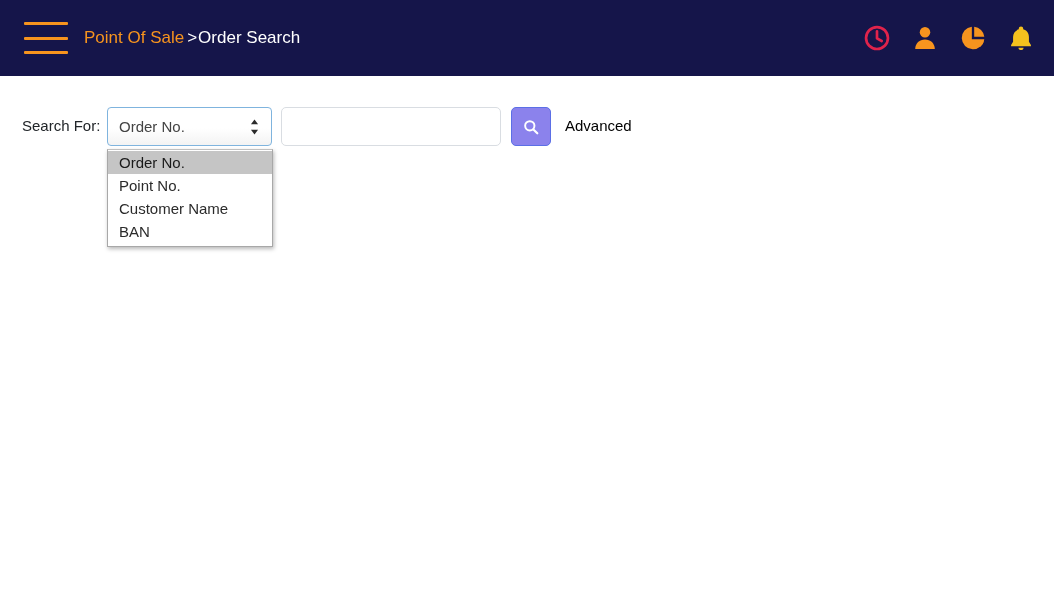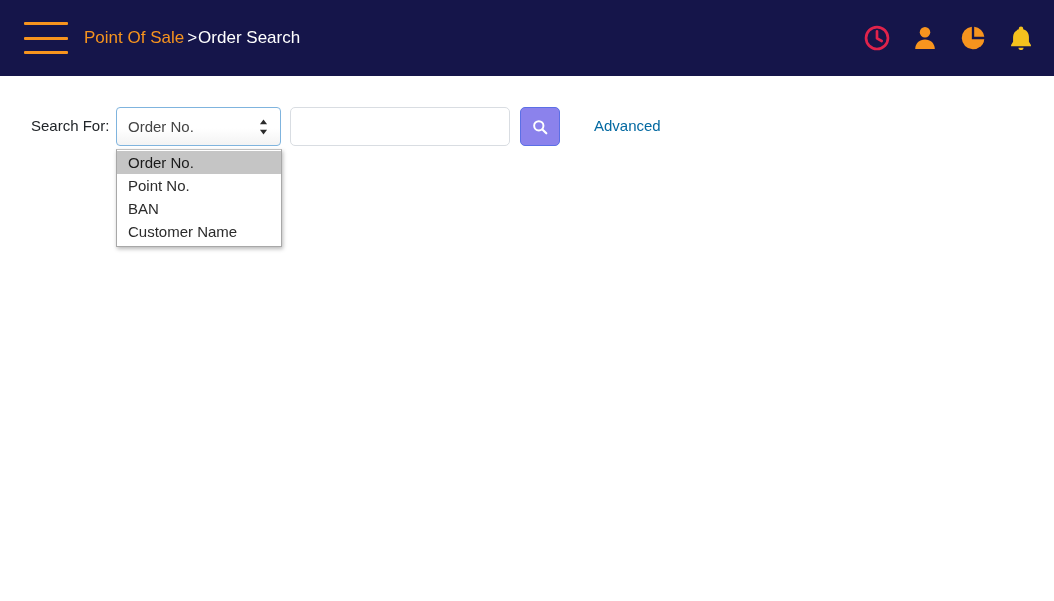--- a/index.html
+++ b/index.html
@@ -83,21 +83,21 @@
     display: flex;
     align-items: center;
     justify-content: center;
     cursor: pointer;
   }
   .hicon svg { display: block; }
 
   
   .search-row {
     position: absolute;
-    left: 13px;
+    left: 4px;
     top: 106px;
     width: 978px;
     height: 42px;
   }
 
   .search-label {
     position: absolute;
     left: 18px;
     top: 10px;
     font-size: 15px;
@@ -196,25 +196,24 @@
     justify-content: center;
     padding: 0;
   }
   .search-btn svg { display: block; }
 
   .advanced-link {
     position: absolute;
     left: 561px;
     top: 10px;
     font-size: 15px;
-    color: #0369a1;
+    color: #000000;
     line-height: 20px;
     text-decoration: none;
     cursor: pointer;
-    margin-left: 20px;
   }
 </style>
 </head>
 <body>
 
 <div class="topbar">
 
   <div class="hamburger">
     <span></span>
     <span></span>
@@ -271,22 +270,22 @@
       <svg class="select-arrows" viewBox="0 0 10 18" aria-hidden="true">
         <path d="M5 0.5 L9 6 L1 6 Z" fill="#2b2b2b"></path>
         <path d="M5 17.5 L9 12 L1 12 Z" fill="#2b2b2b"></path>
       </svg>
     </div>
   </div>
 
   <div class="dropdown">
     <div class="dd-option selected">Order No.</div>
     <div class="dd-option">Point No.</div>
+    <div class="dd-option">Customer Name</div>
     <div class="dd-option">BAN</div>
-    <div class="dd-option">Customer Name</div>
   </div>
 
   <input class="search-input" type="text" value="" placeholder="" style="">
 
   <button class="search-btn">
     <svg width="18" height="18" viewBox="0 0 24 24" aria-hidden="true">
       <circle cx="10.4" cy="10.4" r="6.2" fill="none" stroke="#ffffff" stroke-width="2.6"></circle>
       <path d="M15.2 15.2 L20.4 20.4" stroke="#ffffff" stroke-width="2.9" stroke-linecap="round"></path>
     </svg>
   </button>

